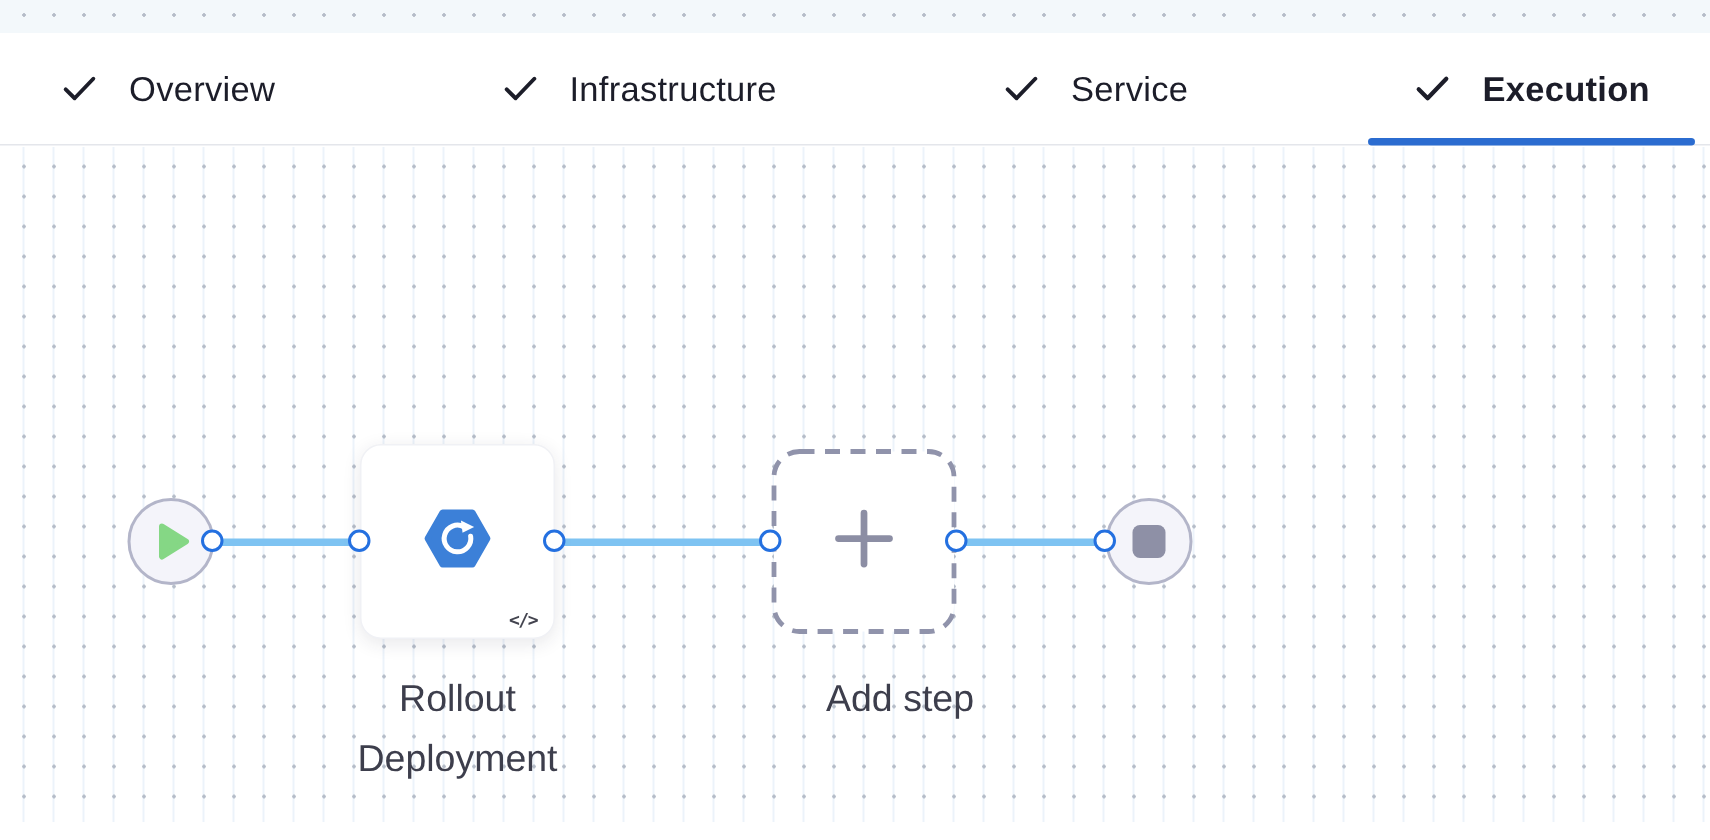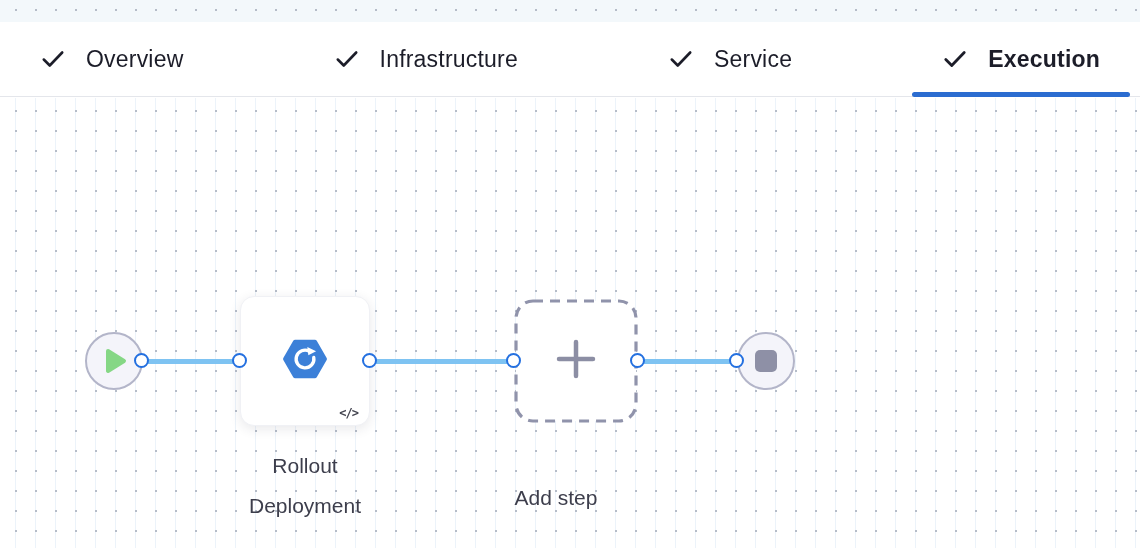--- a/index.html
+++ b/index.html
@@ -77,24 +77,24 @@
     color:#43444f;letter-spacing:-1px;
   }
   .add-step-node{
     position:absolute;left:514px;top:201px;width:124px;height:124px;
     z-index:2;cursor:pointer;
     display:flex;align-items:center;justify-content:center;
   }
   .add-step-node svg.frame{position:absolute;left:0;top:0;}
   .node-label{
     position:absolute;top:348px;text-align:center;
-    font-size:21px;line-height:40px;color:#3d3e4c;z-index:3;
+    font-size:25px;line-height:40px;color:#3d3e4c;z-index:3;
   }
   .label-step{left:225px;width:160px;}
-  .label-add{left:436px;width:240px;margin-top:32px;}
+  .label-add{left:480px;width:240px;}
 </style>
 </head>
 <body>
 
 <div class="page">
 
   <div class="top-strip"></div>
 
   <div class="tabbar">
     <div class="tab">

